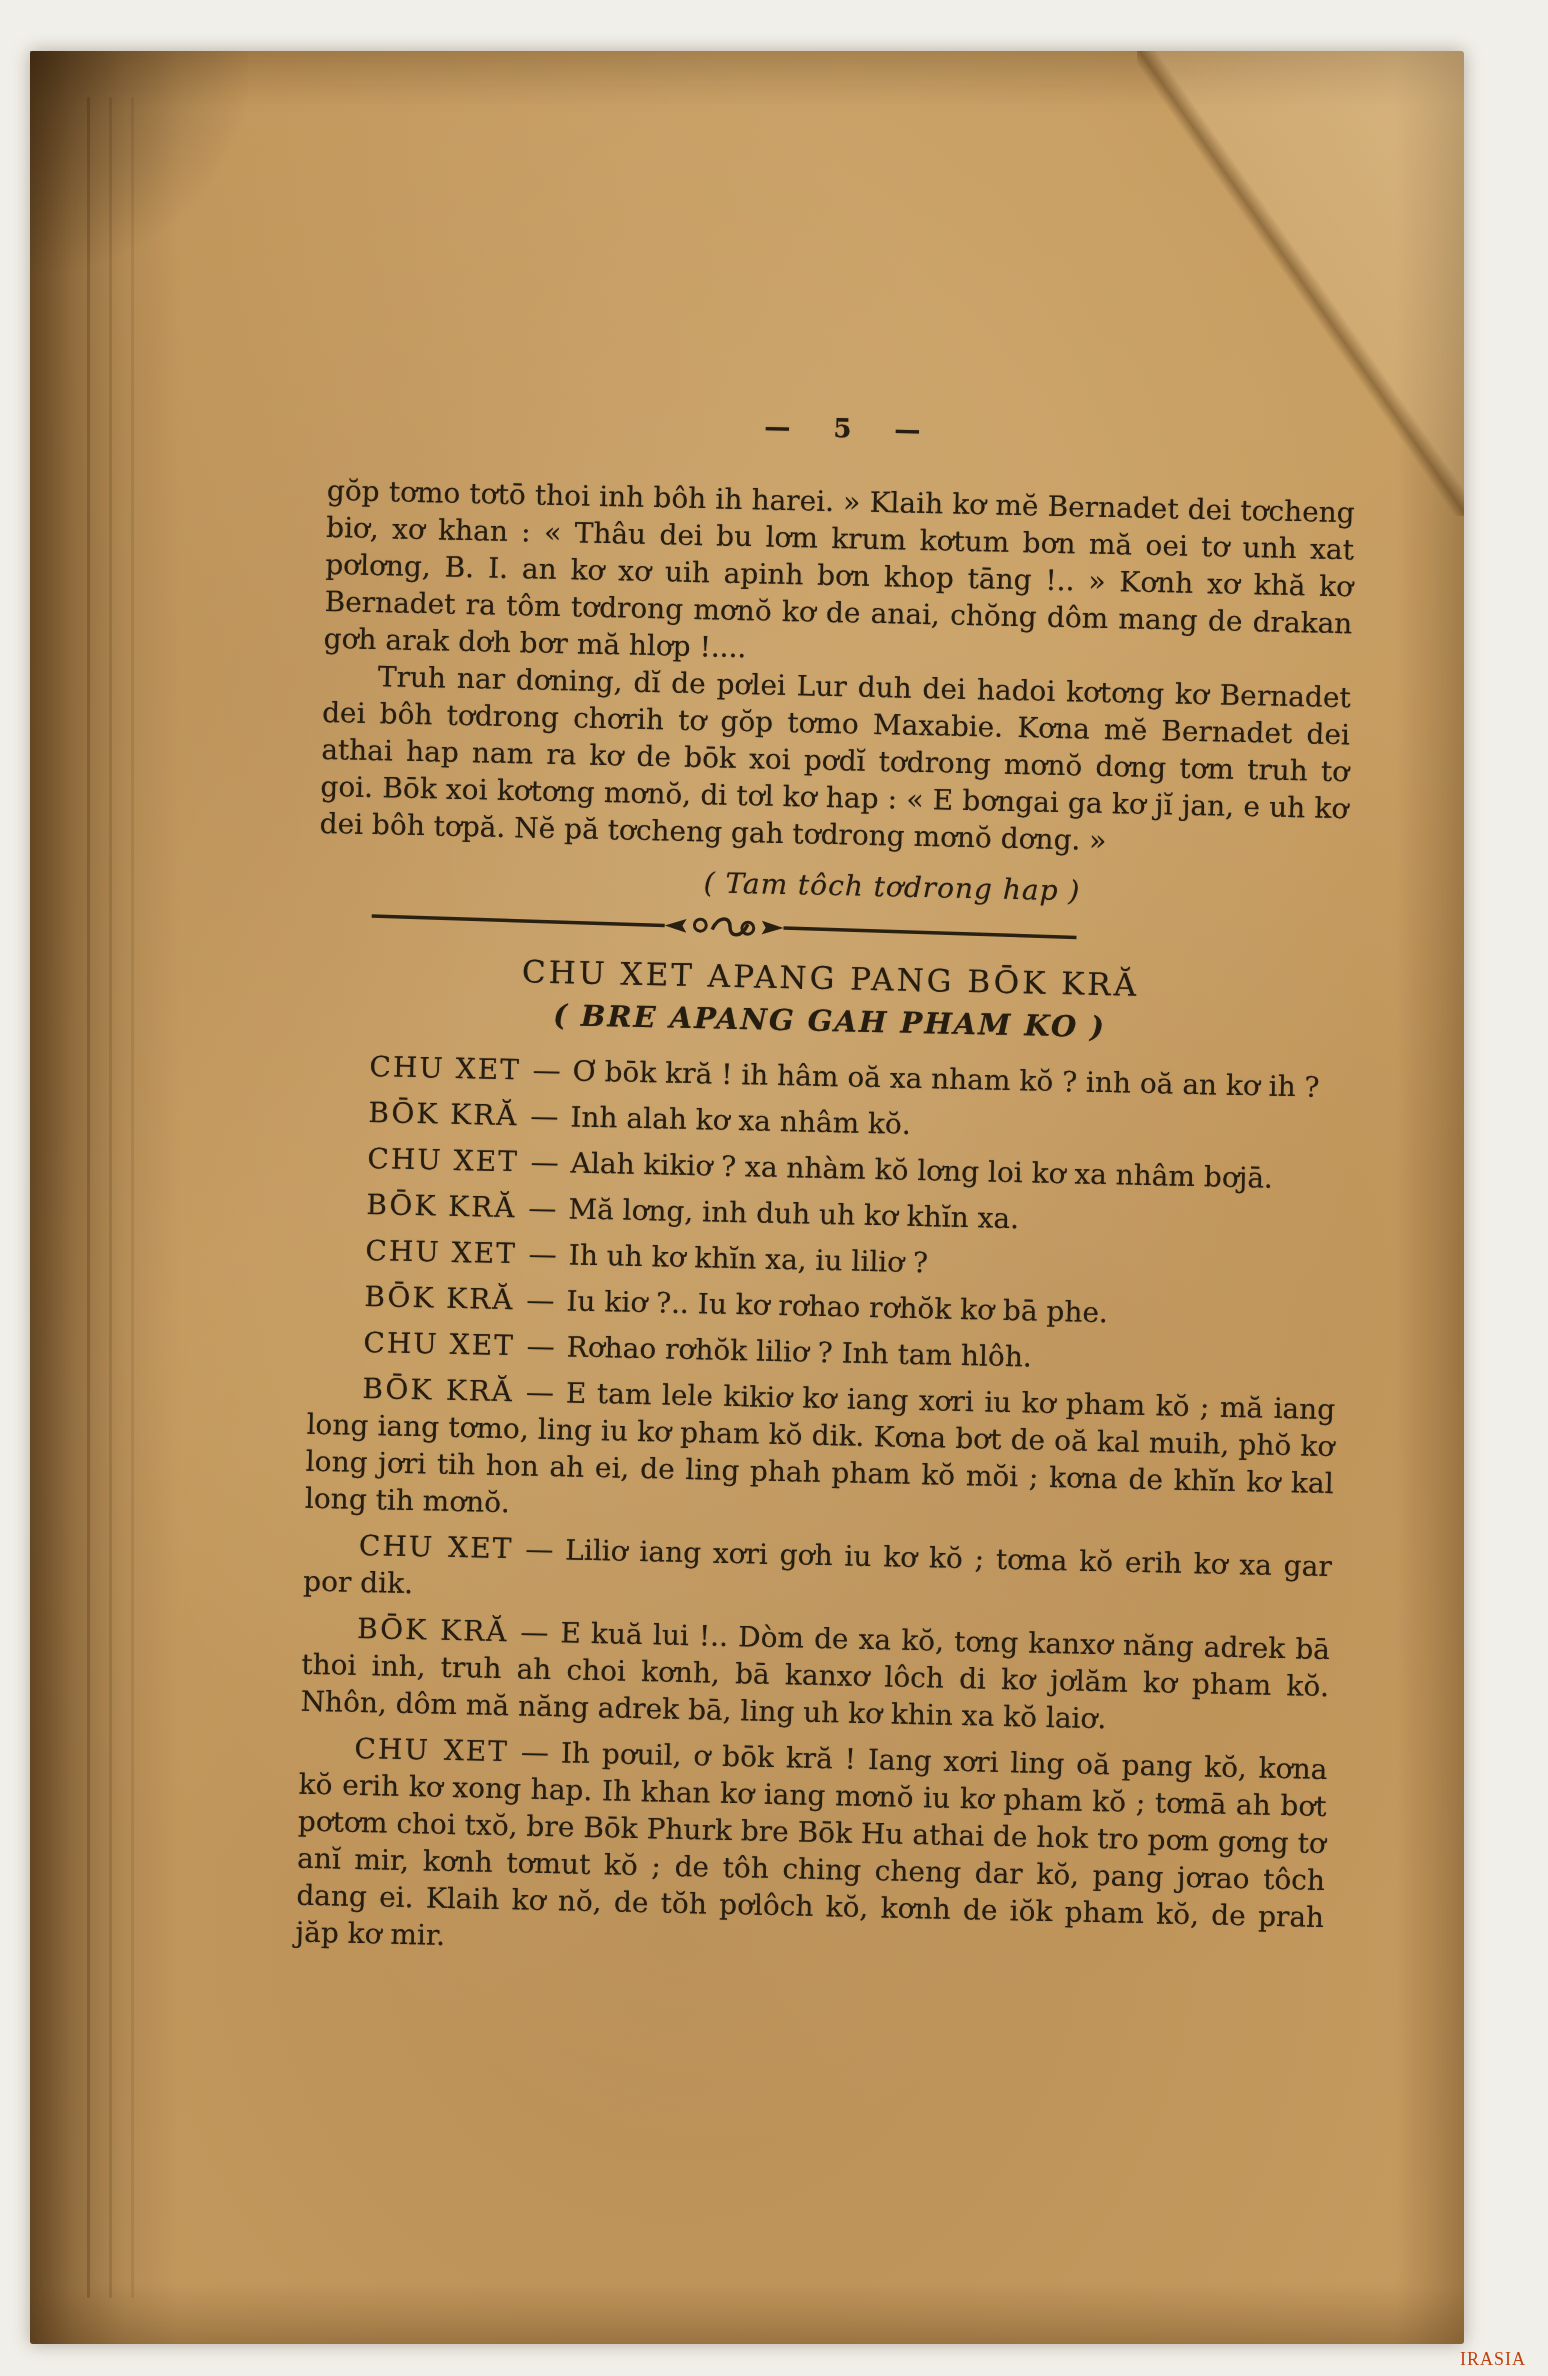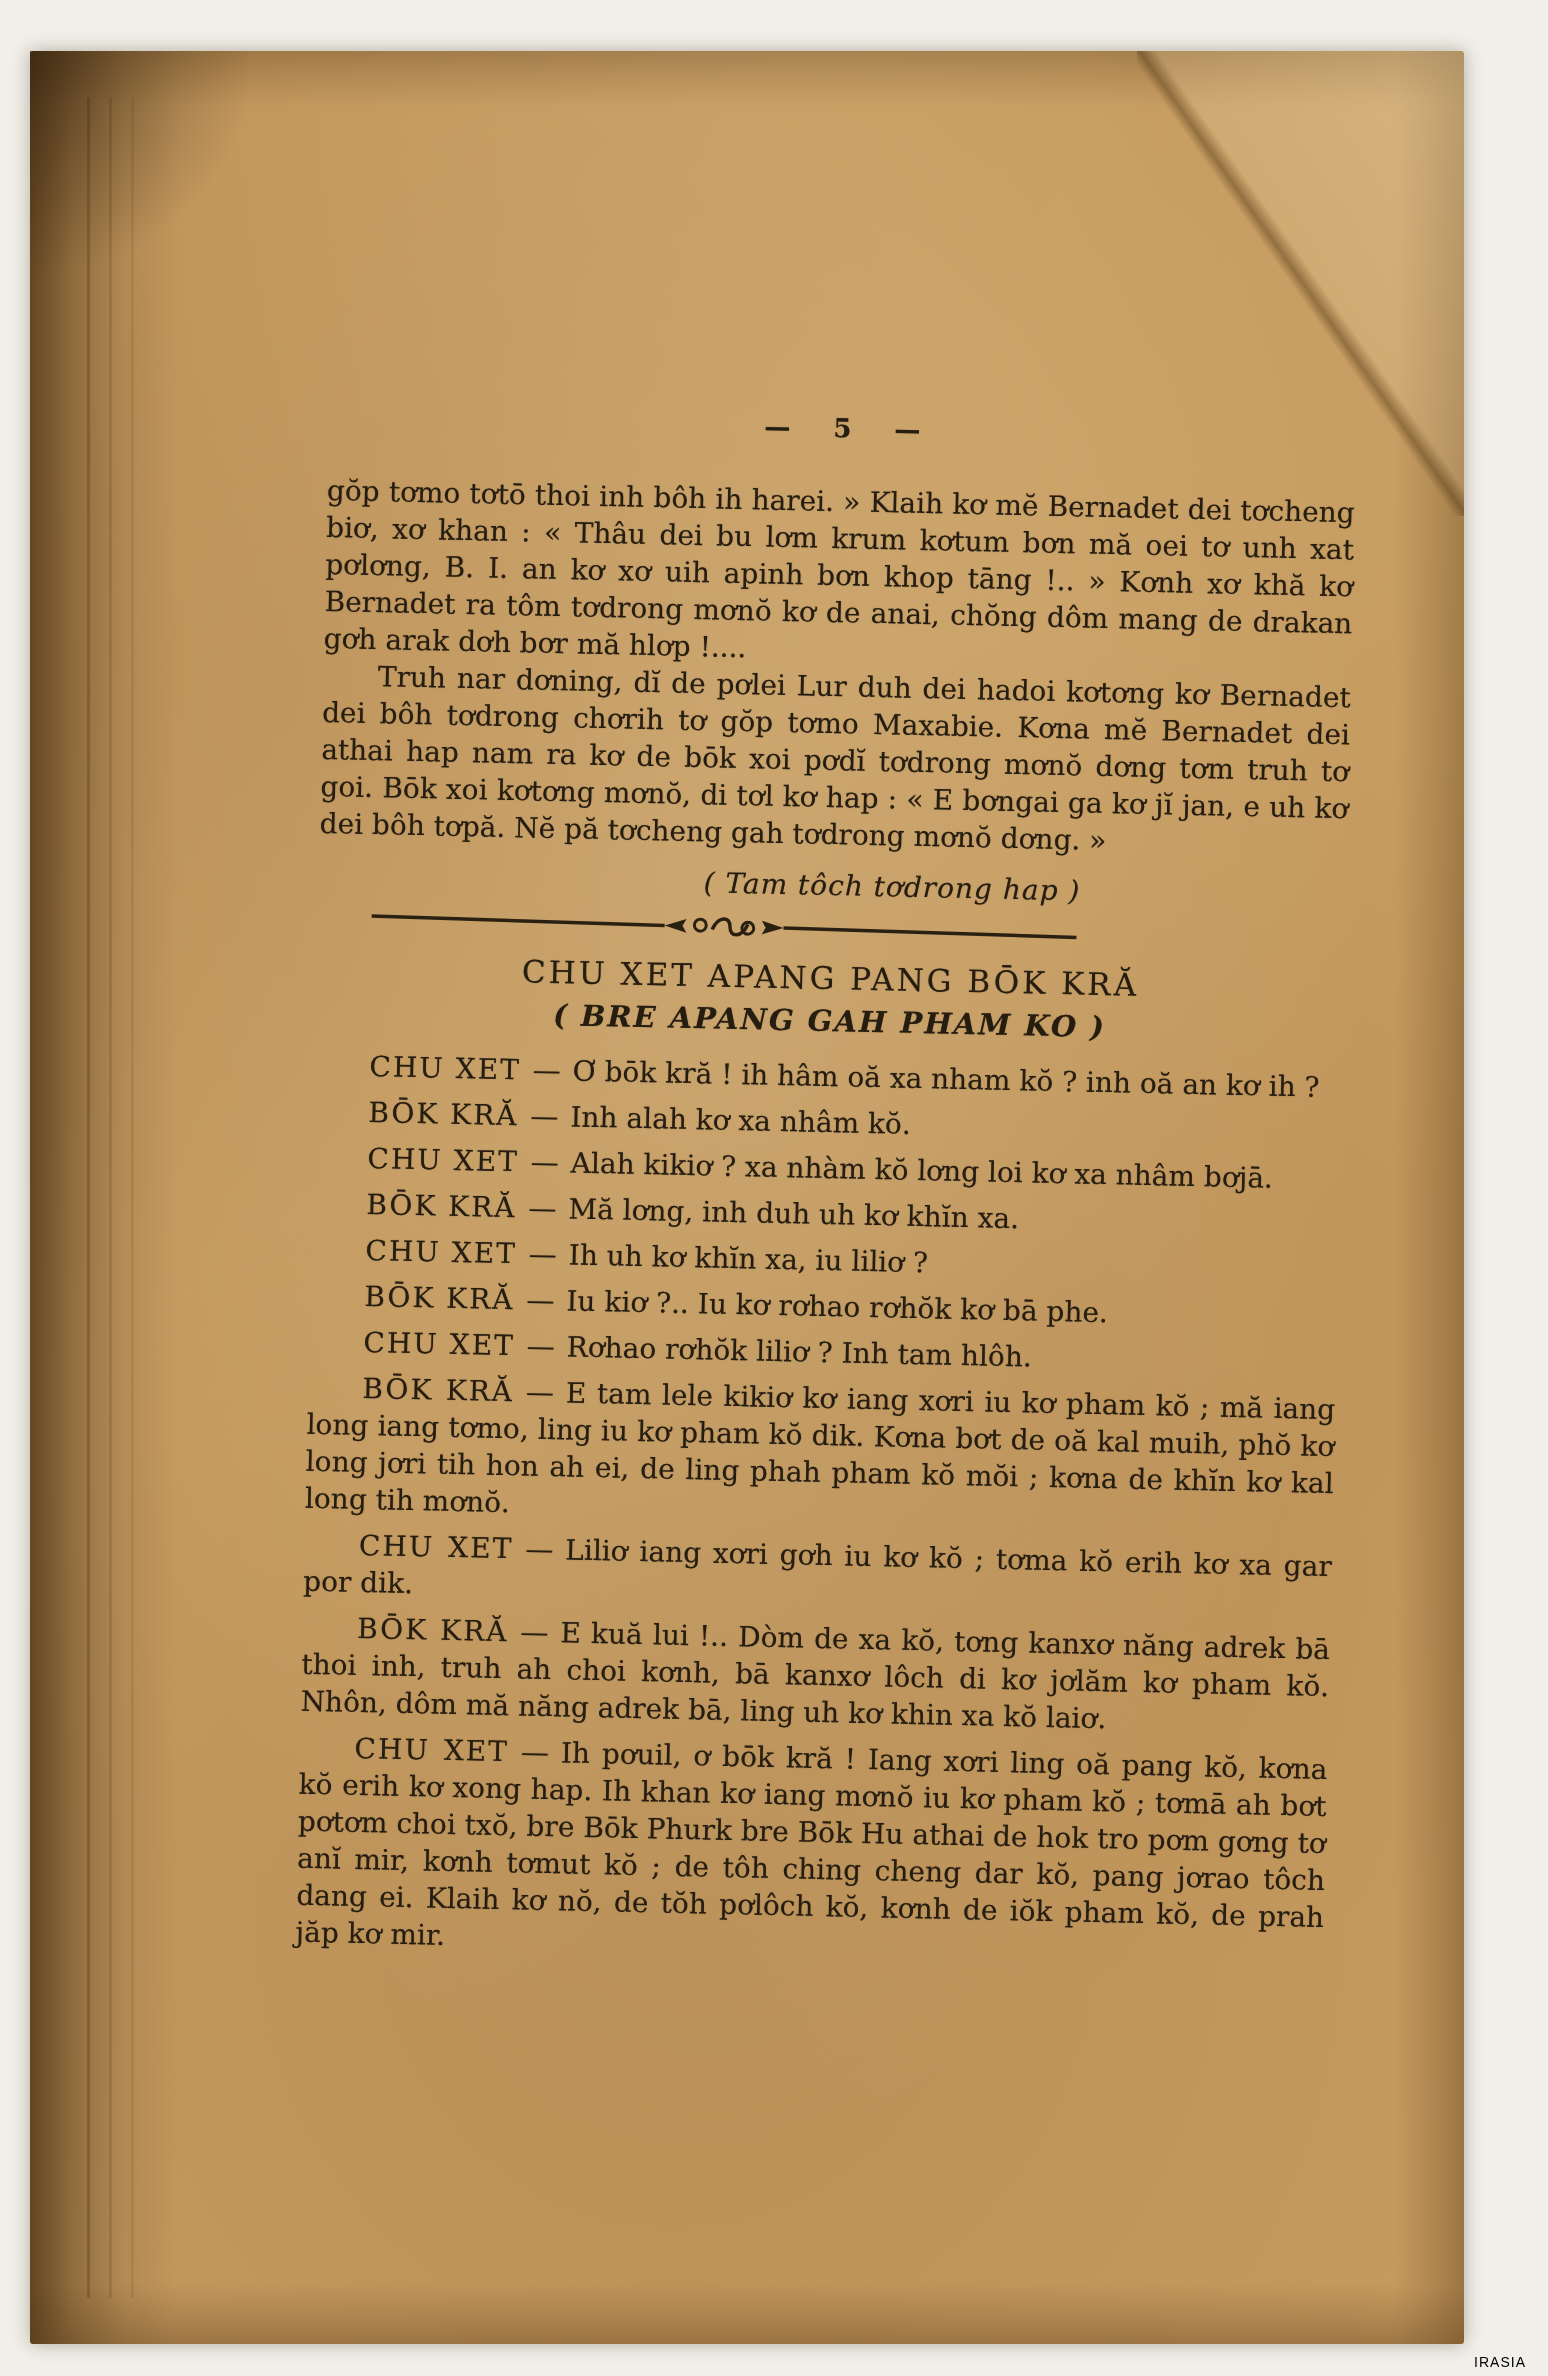--- a/index.html
+++ b/index.html
@@ -104,23 +104,23 @@
   p.dialogue{
     margin:9px 0;
     text-indent:55px;
     text-align:justify;
   }
   .speaker{letter-spacing:2px;white-space:nowrap;}
   .sep{margin:0 12px;}
   .watermark{
     position:absolute;
     right:22px;bottom:6px;
-    font-family:Liberation Sans, sans-serif;
-    font-size:14px;
-    color:#000000;
+    font-family:Liberation Serif, serif;
+    font-size:18px;
+    color:#c2410c;
     letter-spacing:1px;
   }
 </style>
 </head>
 <body>
 
 <div class="paper">
   <div class="mottle"></div>
   <div class="binding-lines">
       <div></div>

